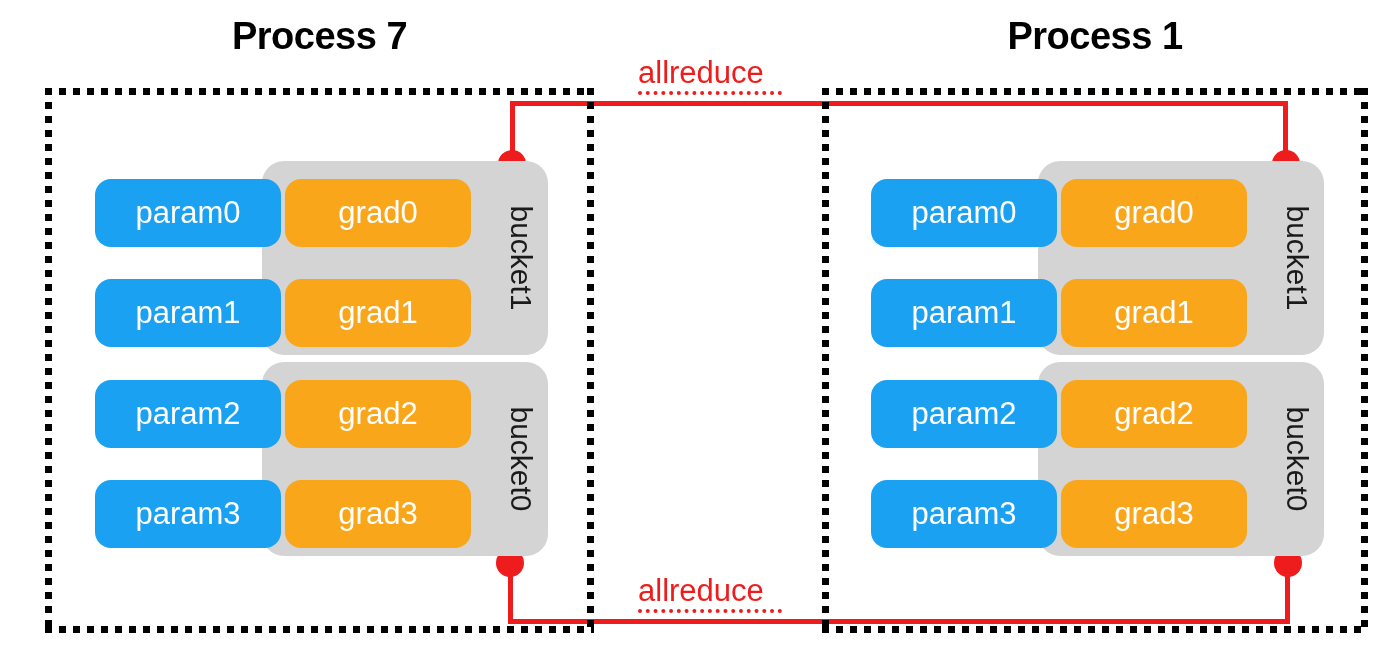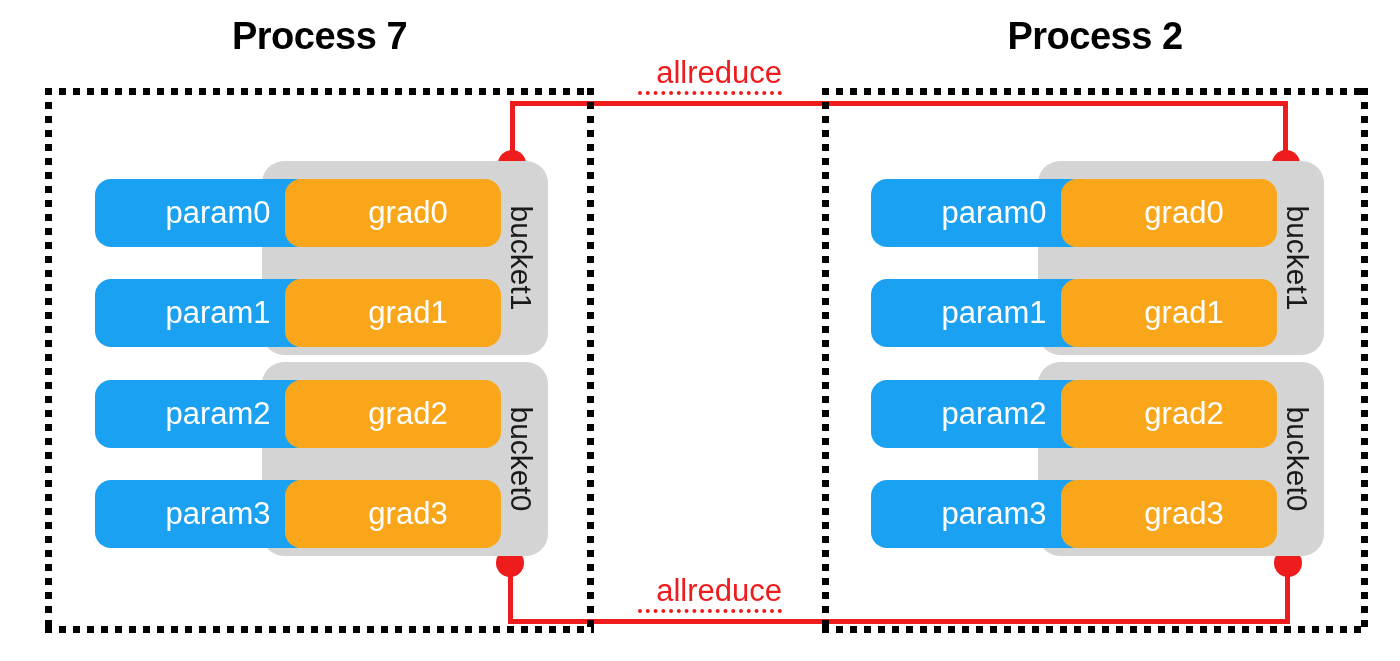--- a/index.html
+++ b/index.html
@@ -90,21 +90,20 @@
   .pill {
     position: absolute;
     height: 68px;
     border-radius: 16px;
     display: flex;
     align-items: center;
     justify-content: center;
     font-size: 31px;
     color: #ffffff;
     white-space: nowrap;
-    padding-left: 30px;
   }
   .pill-param { background: #1ba1f2; width: 186px; }
   .pill-grad  { background: #faa61a; width: 186px; }
 
   
   .wire {
     position: absolute;
     background: #ee1c1c;
   }
   .wire-h { height: 5px; }
@@ -114,21 +113,21 @@
     width: 28px;
     height: 28px;
     border-radius: 50%;
     background: #ee1c1c;
   }
   .allreduce-label {
     position: absolute;
     font-size: 31px;
     color: #ee1c1c;
     white-space: nowrap;
-    text-align: right;
+    text-align: left;
     border-bottom: 4px dotted #ee1c1c;
     padding-bottom: 1px;
     line-height: 1.05;
   }
 </style>
 </head>
 <body>
 
 <div id="canvas">
 
@@ -172,21 +171,21 @@
 
   <div class="pill pill-param" style="left:95px; top:279px;">param1</div>
   <div class="pill pill-grad" style="left:285px; top:279px;">grad1</div>
 
   <div class="pill pill-param" style="left:95px; top:380px;">param2</div>
   <div class="pill pill-grad" style="left:285px; top:380px;">grad2</div>
 
   <div class="pill pill-param" style="left:95px; top:480px;">param3</div>
   <div class="pill pill-grad" style="left:285px; top:480px;">grad3</div>
 
-  <div class="proc-title" id="title-p1">Process 2</div>
+  <div class="proc-title" id="title-p1">Process 1</div>
 
   <div class="proc-box" id="box-p1">
     <div class="edge edge-h edge-top"></div>
     <div class="edge edge-h edge-bottom"></div>
     <div class="edge edge-v edge-left"></div>
     <div class="edge edge-v edge-right"></div>
   </div>
 
   <div class="bucket" style="left:1038px; top:161px; width:286px; height:194px;">
     <div class="bucket-label">

